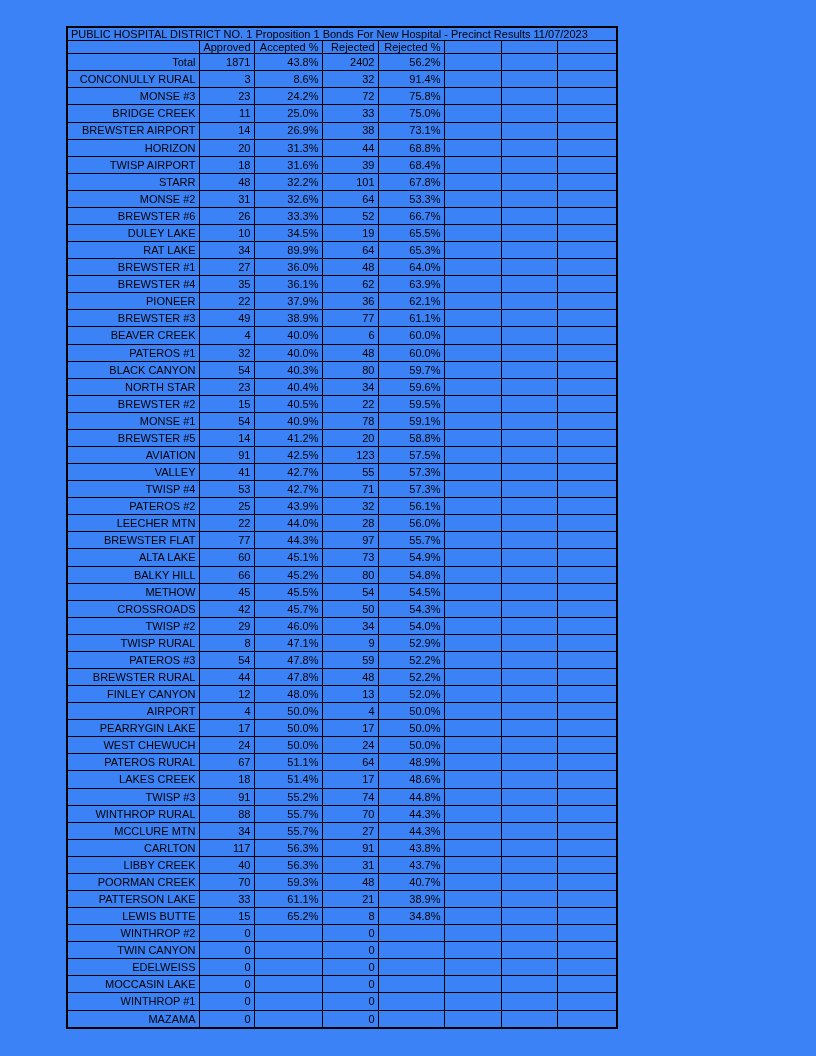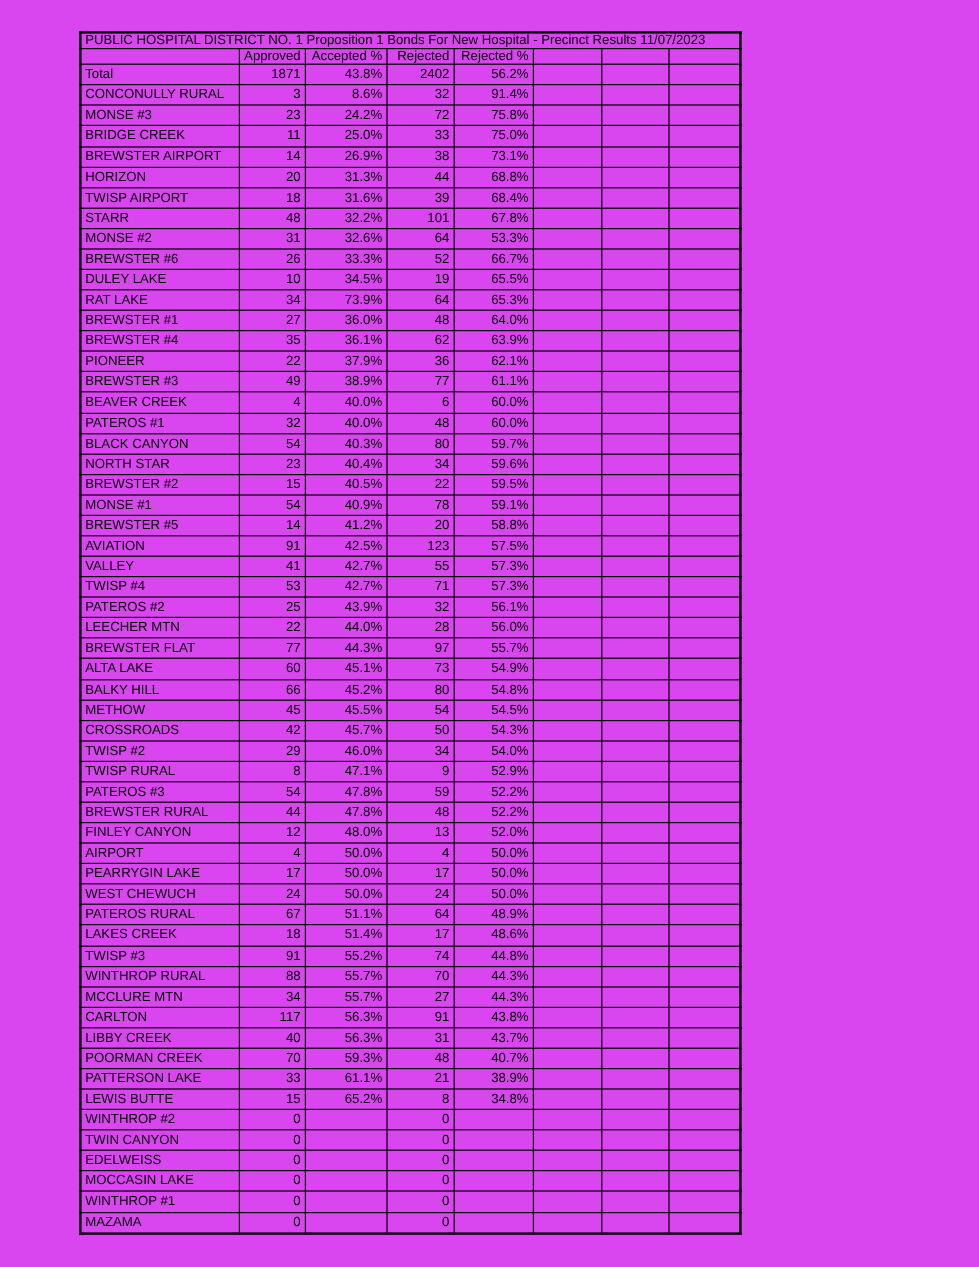--- a/index.html
+++ b/index.html
@@ -10,21 +10,21 @@
   body {
     width: 816px;
     height: 1056px;
     position: relative;
     font-family: "Liberation Sans", sans-serif;
     color: #000000;
   }
   .page {
     position: absolute;
     inset: 0;
-    background: #d946ef;
+    background: #3b82f6;
     padding-left: 27px;
   }
   table.results {
     position: absolute;
     left: 66px;
     top: 26px;
     width: 550px;
     height: 1003px;
     border-collapse: collapse;
     table-layout: fixed;
@@ -44,21 +44,21 @@
     font-size: 10.5px;
     padding-left: 2px;
     text-align: left;
   }
   td.hdr {
     text-align: right;
     padding-left: 2px;
     margin-top: 24px;
   }
   td.name {
-    text-align: left;
+    text-align: right;
     padding-left: 2px;
   }
   td.num {
     text-align: right;
     padding-right: 3px;
   }
 </style>
 </head>
 <body>
 
@@ -196,21 +196,21 @@
           <td class="num">34.5%</td>
           <td class="num">19</td>
           <td class="num">65.5%</td>
           <td class="num"></td>
           <td class="num"></td>
           <td class="num"></td>
         </tr>
         <tr>
           <td class="name">RAT LAKE</td>
           <td class="num">34</td>
-          <td class="num">73.9%</td>
+          <td class="num">89.9%</td>
           <td class="num">64</td>
           <td class="num">65.3%</td>
           <td class="num"></td>
           <td class="num"></td>
           <td class="num"></td>
         </tr>
         <tr>
           <td class="name">BREWSTER #1</td>
           <td class="num">27</td>
           <td class="num">36.0%</td>

